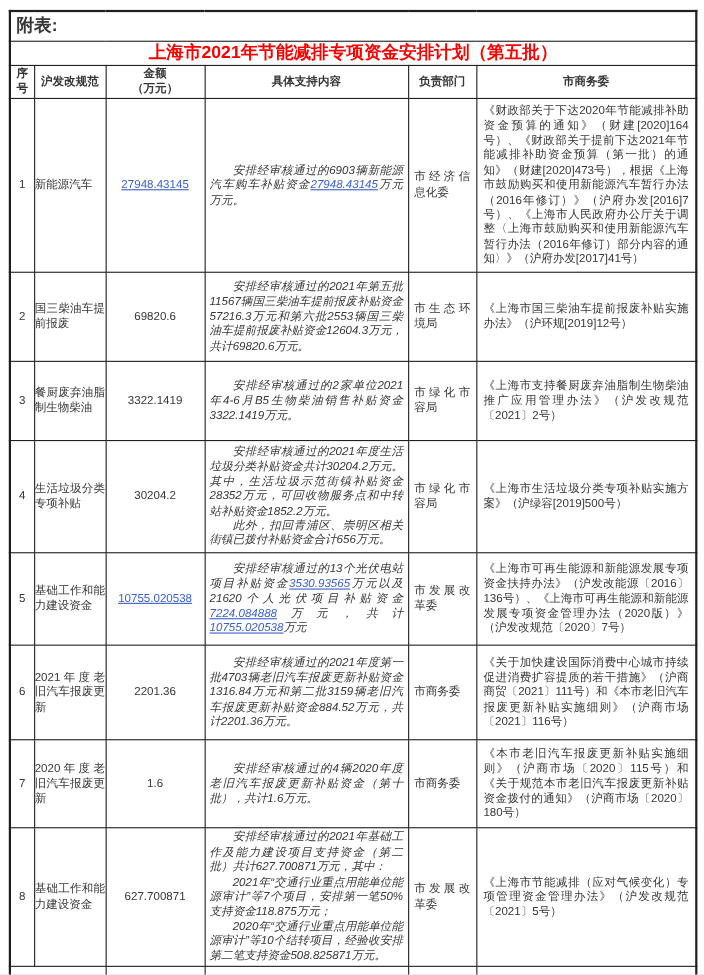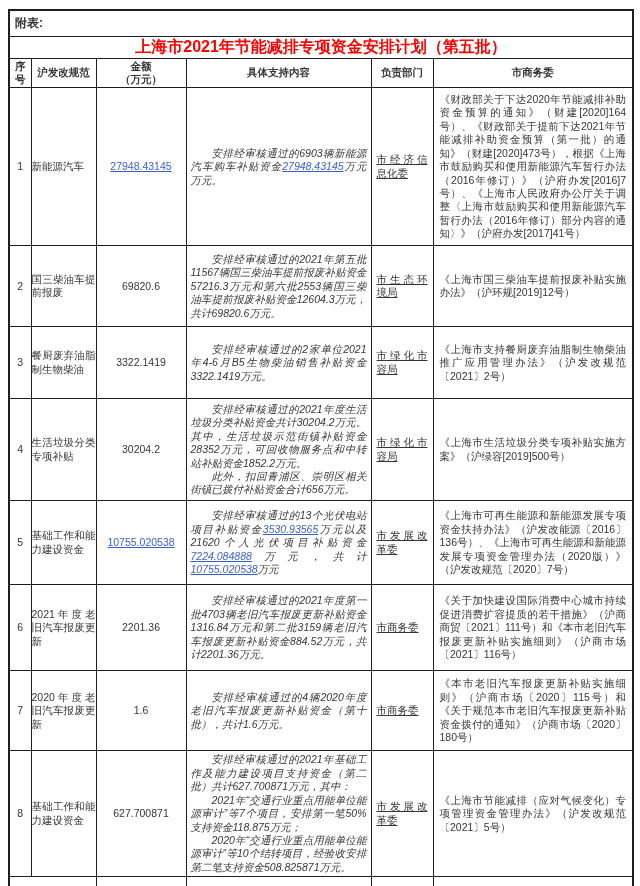--- a/index.html
+++ b/index.html
@@ -13,36 +13,36 @@
   table.doc {
     border-collapse:collapse; width:624px; table-layout:fixed;
     border:2px solid #1f1f1f;
   }
   td,th {
     border:1px solid #1f1f1f; vertical-align:middle;
     font-size:10.5px; line-height:1.28; padding:1px 3px;
     word-break:break-word; overflow:hidden;
   }
   tr.pretitle-row td {
-    text-align:left; font-weight:bold; font-size:12px; height:26px; padding:3px 5px;
+    text-align:left; font-weight:bold; font-size:16px; height:26px; padding:3px 5px;
   }
   tr.title-row td {
     text-align:center; font-weight:bold; font-size:16px; height:22px; padding:0 4px;
     color:#ff0000;
     margin-top:16px;
   }
   tr.header-row th {
     font-weight:bold; text-align:center; height:22px; white-space:pre-line; padding:1px 2px;
   }
   td.c-no  { text-align:center; }
   td.c-dir { text-align:justify; padding:2px 0; }
   td.c-amt { text-align:center; }
   td.c-content { text-align:justify; padding:2px 4px;font-style:italic; }
   td.c-content p { margin:0; text-indent:2em; }
-  td.c-dept  { text-align:justify; padding:2px 5px;text-decoration:underline; }
+  td.c-dept  { text-align:justify; padding:2px 5px; }
   td.c-basis { text-align:justify; padding:2px 6px; }
   tr.total-row td { height:32px; text-align:center; }
   a.lnk { color:#3a5fcd; text-decoration:underline; cursor:pointer; }
 </style>
 </head>
 <body>
 
 <div class="page">
   <table class="doc">
     <colgroup>

